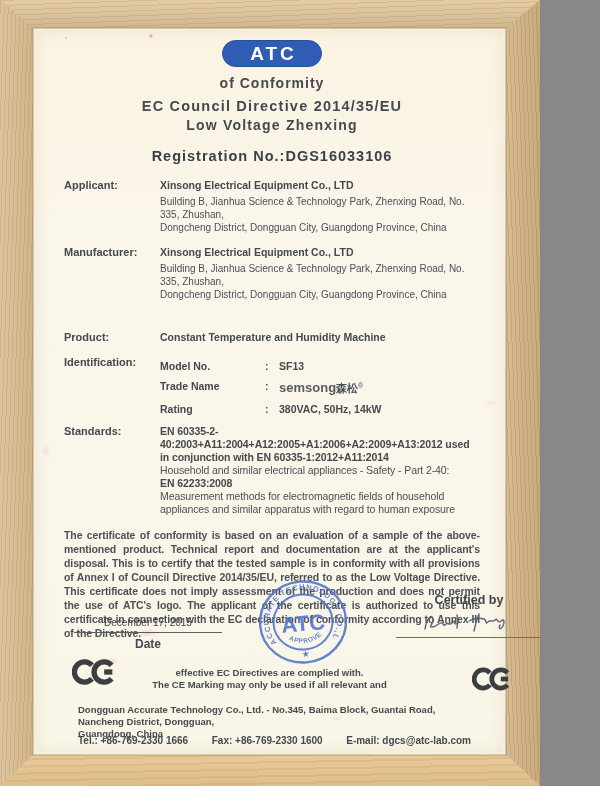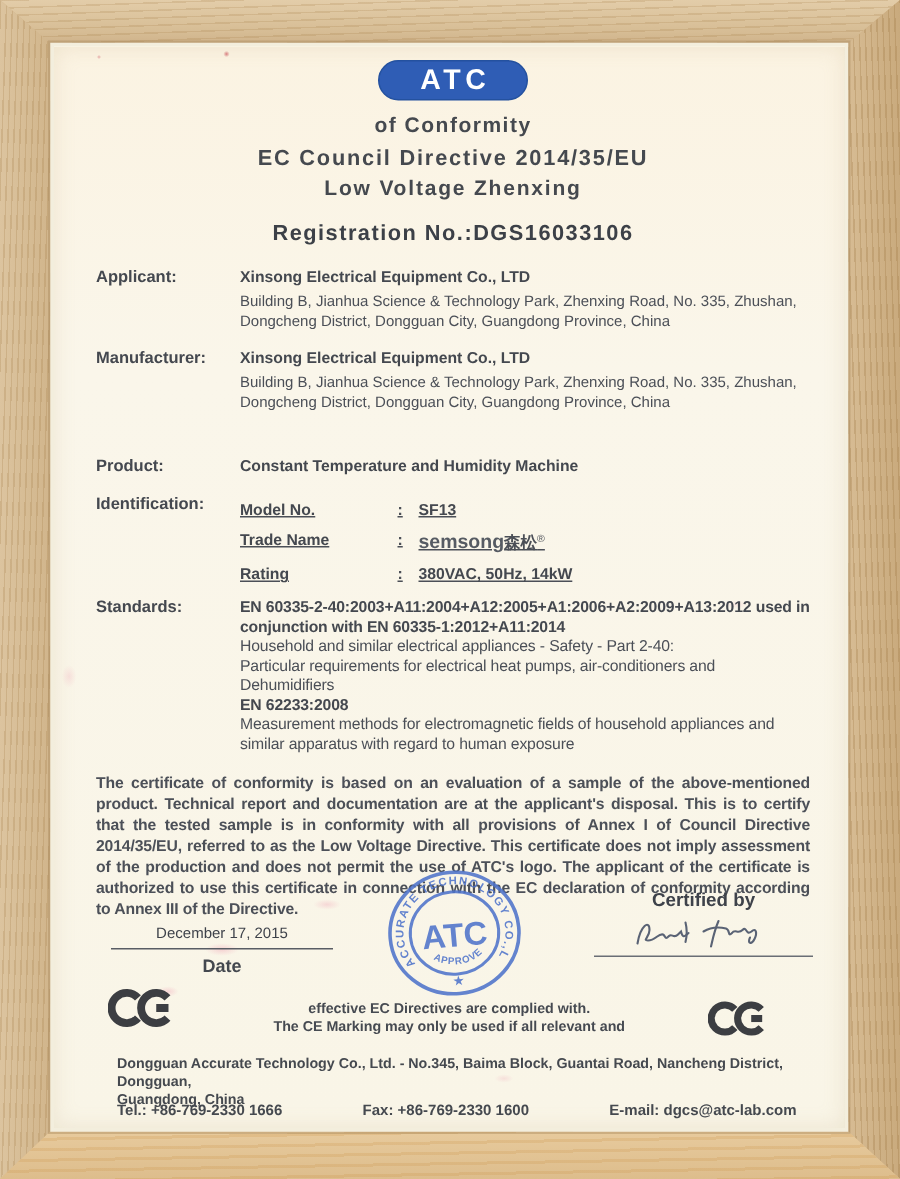--- a/index.html
+++ b/index.html
@@ -1,17 +1,17 @@
 <!DOCTYPE html>
 <html><head>
 <meta charset="utf-8">
 <style>
   * { margin:0; padding:0; box-sizing:border-box; }
   body { font-family:"Liberation Sans", sans-serif; background:#888; }
-  .scene { position:relative; width:600px; height:786px; overflow:hidden; background:#d5bb93; }
+  .scene { position:relative; width:540px; height:786px; overflow:hidden; background:#d5bb93; }
 
   
   .frame-piece { position:absolute; }
   .frame-top { top:0; left:0; right:0; height:31px;
     background:#d9c09b;
     background-image:repeating-linear-gradient(178deg, rgba(165,125,70,.22) 0 1px, rgba(0,0,0,0) 1px 5px),
       linear-gradient(to bottom, #e3cda9, #d6bc94 70%, #cdb088);
     clip-path:polygon(0 0, 100% 0, calc(100% - 37px) 100%, 36px 100%);
   }
   .frame-left { top:0; left:0; bottom:0; width:36px;
@@ -62,21 +62,21 @@
   .sub3 { margin-top:3px; text-align:center; font-size:14px; font-weight:bold; letter-spacing:1.2px; color:#45494f; }
   .registration { margin-top:15px; text-align:center; font-size:14.5px; font-weight:bold; letter-spacing:1px; color:#3c4047; }
 
   
   .info { margin-top:15px; }
   .info-row { display:flex; margin-bottom:12px; }
   .info-label { width:96px; flex:none; font-weight:bold; font-size:11px; color:#44484f; }
   .info-value { flex:1; font-size:10px; line-height:13px; }
   .company { font-weight:bold; font-size:10.5px; margin-bottom:3px; color:#44484f; }
   .prod-value { font-weight:bold; font-size:10.5px; color:#44484f; }
-  .ident-row { display:flex; line-height:20px;text-decoration:underline; }
+  .ident-row { display:flex; line-height:20px; }
   .ident-name { width:105px; flex:none; font-weight:bold; font-size:10.5px; color:#44484f; }
   .ident-colon { width:14px; flex:none; font-weight:bold; font-size:10.5px; }
   .ident-value { font-weight:bold; font-size:10.5px; color:#44484f; }
   .tradename { font-size:13px; font-weight:bold; letter-spacing:0; color:#565b63; }
   .tradename-cn { font-size:11px; font-weight:bold; }
   .reg-mark { font-size:7px; vertical-align:super; }
   .std-line { font-size:10.5px; line-height:13px; letter-spacing:-0.1px; }
   .std-line.bold { font-weight:bold; color:#44484f; }
 
   
@@ -174,21 +174,20 @@
             <span class="ident-value">380VAC, 50Hz, 14kW</span>
           </div>
         </div>
       </div>
 
       <div class="info-row" style="margin-bottom:0;">
         <div class="info-label">Standards:</div>
         <div class="info-value">
           <div class="std-line bold">EN 60335-2-40:2003+A11:2004+A12:2005+A1:2006+A2:2009+A13:2012 used in conjunction with EN 60335-1:2012+A11:2014</div>
           <div class="std-line">Household and similar electrical appliances - Safety - Part 2-40:</div>
-          <div class="std-line">Particular requirements for electrical heat pumps, air-conditioners and Dehumidifiers</div>
           <div class="std-line bold">EN 62233:2008</div>
           <div class="std-line">Measurement methods for electromagnetic fields of household appliances and similar apparatus with regard to human exposure</div>
         </div>
       </div>
     </div>
 
     <div class="body-par">The certificate of conformity is based on an evaluation of a sample of the above-mentioned product. Technical report and documentation are at the applicant's disposal. This is to certify that the tested sample is in conformity with all provisions of Annex I of Council Directive 2014/35/EU, referred to as the Low Voltage Directive. This certificate does not imply assessment of the production and does not permit the use of ATC's logo. The applicant of the certificate is authorized to use this certificate in connection with the EC declaration of conformity according to Annex III of the Directive.</div>
 
     <div class="date-block">
       <div class="date-value">December 17, 2015</div>

